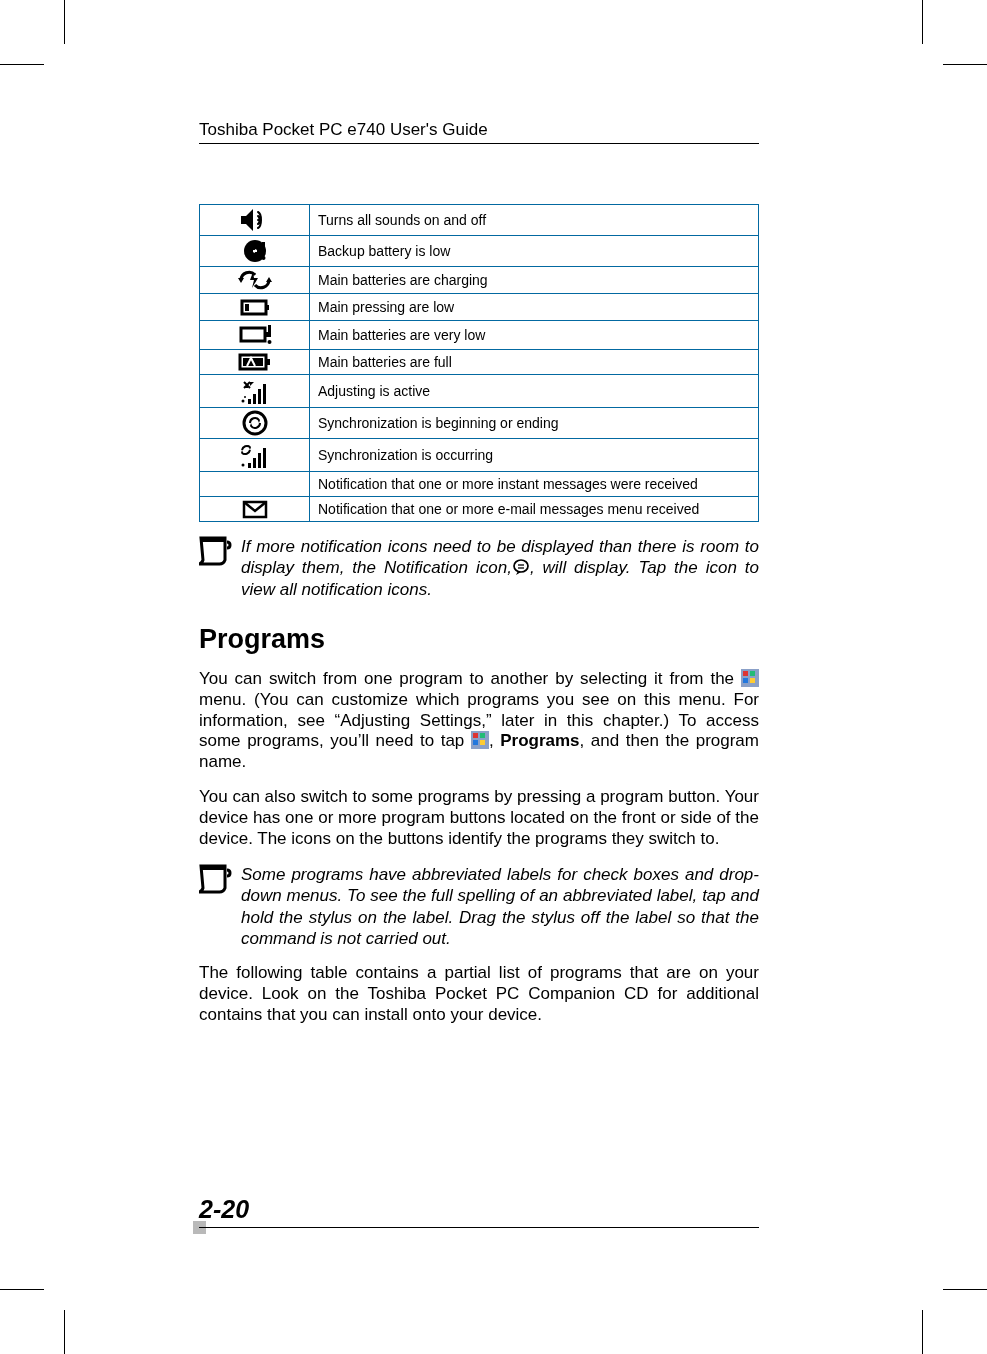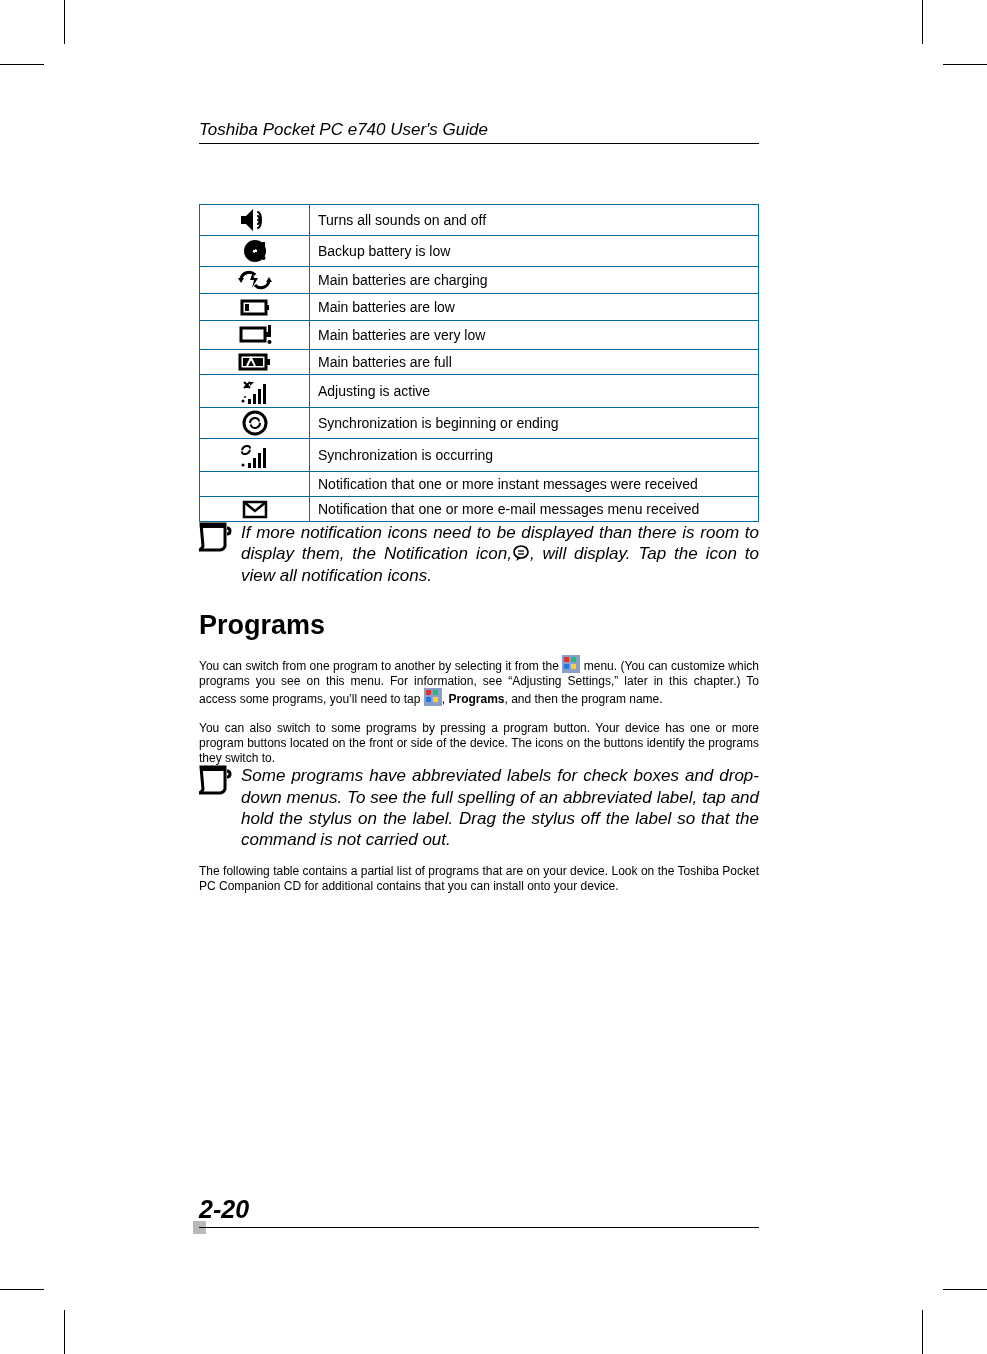--- a/index.html
+++ b/index.html
@@ -13,37 +13,37 @@
 .cm-v{width:1px;height:44px}
 .tl-h{top:64px;left:0}.tl-v{top:0;left:64px}
 .tr-h{top:64px;right:0}.tr-v{top:0;right:64px}
 .bl-h{bottom:64px;left:0}.bl-v{bottom:0;left:64px}
 .br-h{bottom:64px;right:0}.br-v{bottom:0;right:64px}
 
 .page{position:absolute;left:80px;top:80px;width:827px;height:1194px}
 .content{position:absolute;left:119px;top:40px;width:560px}
 
 
-.runhead{font-style:italic;font-size:17px}
+.runhead{font-size:17px}
 .hr{border:none;border-top:1px solid #000;margin-top:3px}
 
 
 table.si{width:100%;border-collapse:collapse;border:1px solid #000;margin-top:60px;font-size:14px}
 table.si th{background:var(--tblhdr);color:#fff;text-align:left;padding:3px 8px;font-weight:bold;font-size:13px;border:1px solid #000}
 table.si td{border:1px solid #0369a1;padding:4px 8px;vertical-align:middle}
 table.si td.ic{width:110px;vertical-align:middle;text-align:center;padding:2px 4px}
 table.si td.ic svg{display:block;margin:0 auto}
 
 
-.note{display:flex;gap:8px;}
+.note{display:flex;gap:8px;margin-top:14px}
 .note .txt{font-style:italic;font-size:17px;line-height:1.25;text-align:justify}
 .note .ticon{flex:none}
 
 h2.programs{font-size:27px;font-weight:bold;margin-top:24px}
-p.body{font-size:12px;line-height:1.23;margin-top:14px;text-align:justify}
+p.body{font-size:17px;line-height:1.23;margin-top:14px;text-align:justify}
 .inline-ic{display:inline-block;width:18px;height:18px;vertical-align:-3px}
 
 
 .pn{position:absolute;left:119px;bottom:50px;font-weight:bold;font-style:italic;font-size:25px}
 .pn-rule{position:absolute;left:119px;bottom:46px;width:560px;border-top:1px solid #000}
 .pn-accent{position:absolute;left:113px;bottom:40px;width:13px;height:13px;background:#b9b9b9}
 
 </style>
 </head>
 <body>
@@ -96,21 +96,21 @@
             <td>Main batteries are charging</td>
           </tr>
       <tr>
             <td class="ic">
               <svg width="32" height="22" viewBox="0 0 32 22">
                 <rect x="3" y="5" width="24" height="13" stroke="#000" stroke-width="3" fill="none"></rect>
                 <rect x="27" y="9" width="3" height="5" fill="#000"></rect>
                 <rect x="6" y="8" width="4" height="7" fill="#000"></rect>
               </svg>
             </td>
-            <td>Main batteries are low</td>
+            <td>Main pressing are low</td>
           </tr>
       <tr>
             <td class="ic">
               <svg width="34" height="24" viewBox="0 0 34 24">
                 <rect x="3" y="5" width="24" height="13" stroke="#000" stroke-width="3" fill="none"></rect>
                 <rect x="27" y="9" width="3" height="5" fill="#000"></rect>
                 <rect x="30" y="2" width="3" height="12" fill="#000"></rect>
                 <circle cx="31.5" cy="19" r="2" fill="#000"></circle>
               </svg>
             </td>

